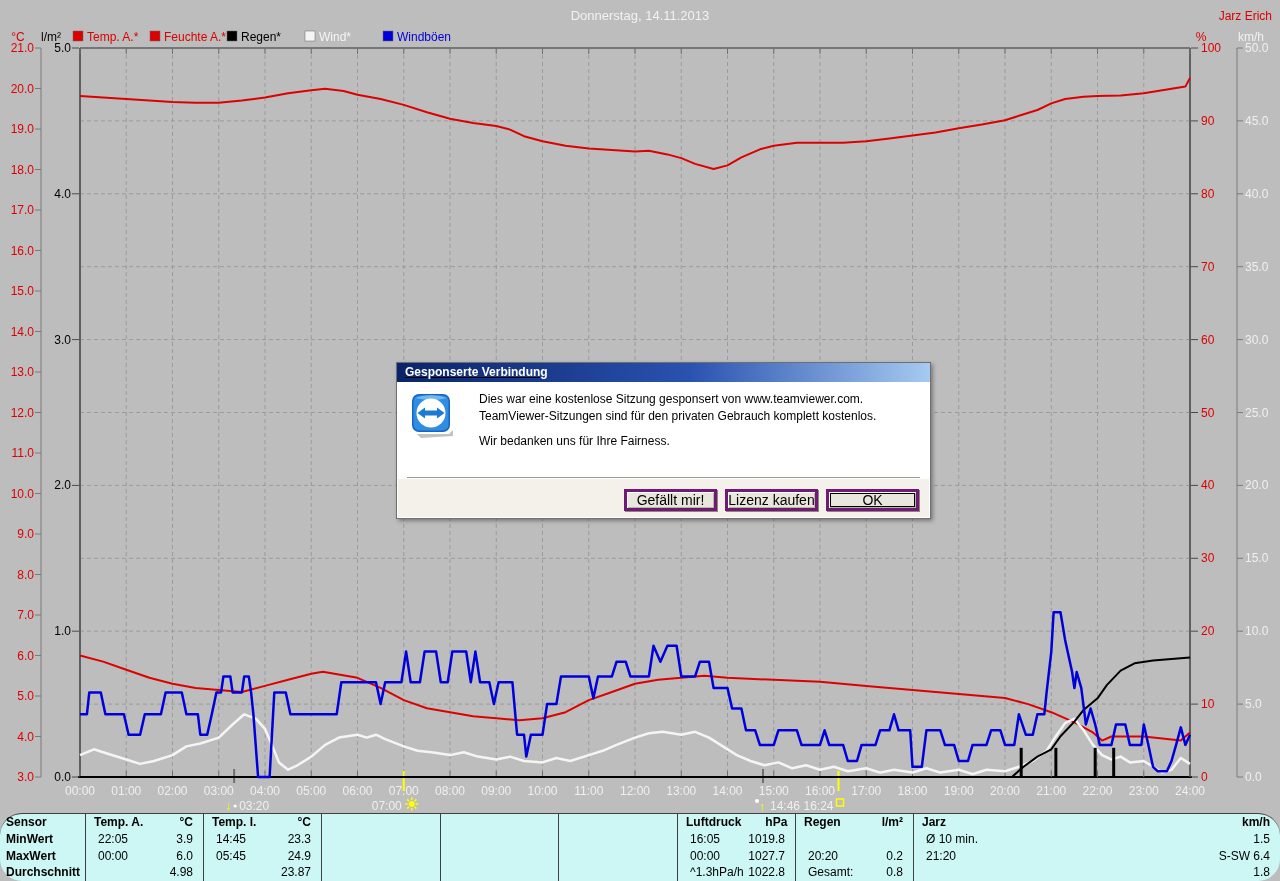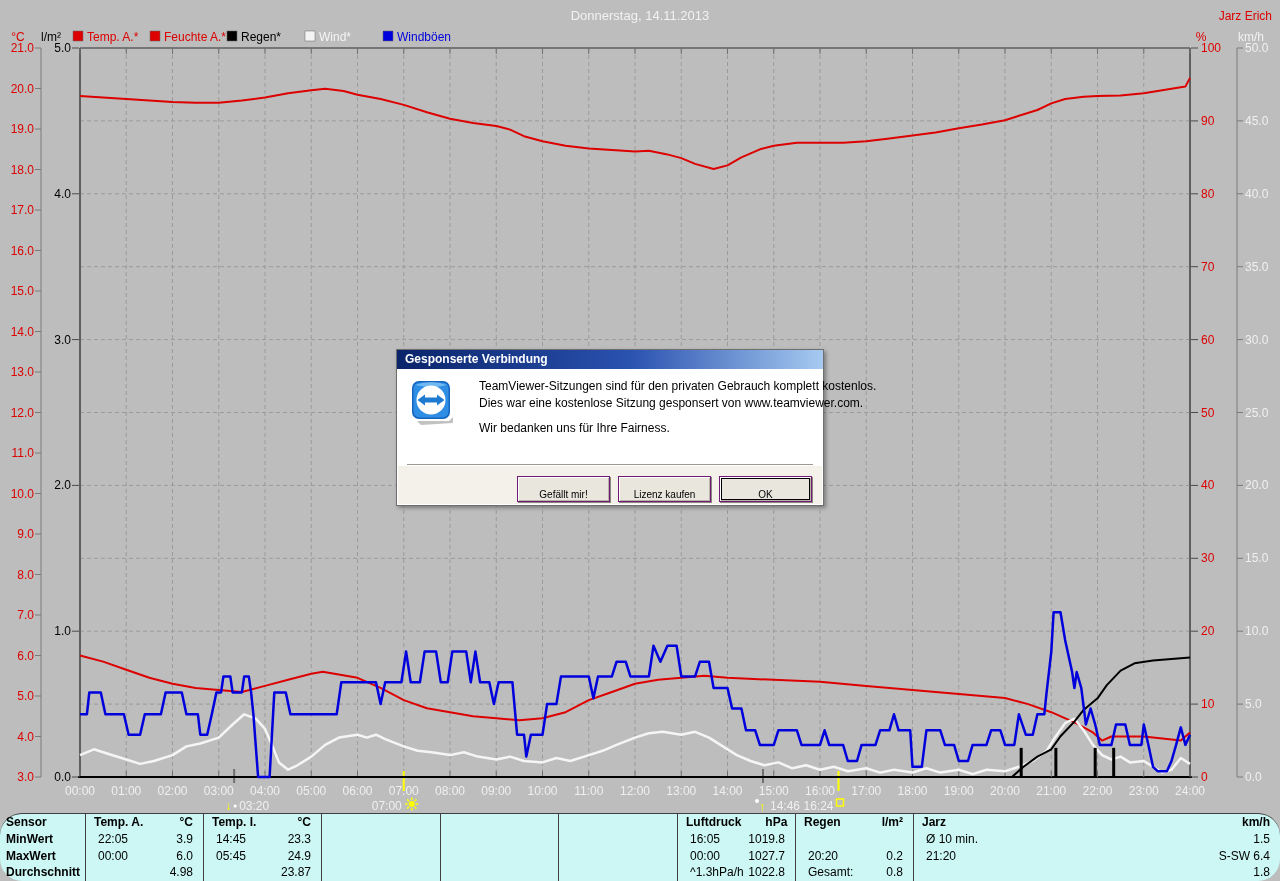--- a/index.html
+++ b/index.html
@@ -16,37 +16,37 @@
     background:#ccf7f5;border-top:1px solid #3f3f3f;box-sizing:border-box;
     display:flex;font-size:12px;color:#000;border-radius:22px;}
   .tcol{box-sizing:border-box;border-right:1px solid #3f3f3f;height:100%;
     display:flex;flex-direction:column;}
   .tcol:last-child{border-right:none;}
   .trow{height:17px;line-height:17px;display:flex;justify-content:space-between;
     padding:0 10px 0 12px;white-space:nowrap;overflow:hidden;}
   .trow.hdr{font-weight:bold;padding-left:8px;gap:24px;}
   .rowlabel{font-weight:bold;padding-left:6px;}
   
-  #dialog{position:absolute;left:396px;top:349px;width:428px;height:157px;
+  #dialog{position:absolute;left:396px;top:362px;width:535px;height:157px;
     background:#ffffff;border:1px solid #6f6f6f;box-shadow:2px 2px 4px rgba(0,0,0,.35);
-    box-sizing:border-box;z-index:10;}
+    box-sizing:border-box;z-index:10;text-decoration:underline;}
   .dlg-title{height:19px;background:linear-gradient(90deg,#0a246a 0%,#2a52b0 55%,#a6caf0 100%);
     color:#fff;font-weight:bold;font-size:12px;line-height:19px;padding-left:8px;}
   .dlg-footer-bg{position:absolute;left:1px;right:1px;top:116px;bottom:1px;background:#f3f1ea;}
   .dlg-sep{position:absolute;left:10px;right:10px;top:114px;height:0;
     border-top:1px solid #9c9a8f;border-bottom:1px solid #ffffff;}
   .tv-icon{position:absolute;left:12px;top:27px;width:46px;height:52px;}
   .dlg-text{position:absolute;left:82px;top:28px;right:12px;font-size:12px;color:#000;}
   .dlg-text div{height:17px;line-height:17px;white-space:nowrap;}
   .dlg-line3{margin-top:8px;}
   .dlg-buttons{position:absolute;top:126px;right:11px;display:flex;gap:8px;z-index:2;}
   .dlg-buttons button{width:93px;height:22px;font-family:"Liberation Sans",sans-serif;
-    font-size:10px;color:#000;background:#e9e6dd;border:1px solid #701a75;
+    font-size:14px;color:#000;background:#e9e6dd;border:3px solid #701a75;
     box-shadow:inset 1px 1px 0 #ffffff, inset -1px -1px 0 #b8b4a8, 1px 1px 0 #8a887f;
-    position:relative;padding:12px;}
+    position:relative;padding:0;}
   .dlg-buttons button.focused::before{content:"";position:absolute;inset:1px;
     border:1px solid #000;pointer-events:none;}
 </style>
 </head>
 <body>
 
 <div id="app">
 
   <svg id="chart-svg" width="1280" height="813">
     <text class="title" x="640" y="20" text-anchor="middle">Donnerstag, 14.11.2013</text>
@@ -492,22 +492,22 @@
       <svg width="46" height="52" viewBox="0 0 46 52">
         <path d="M8 44 L40 44 L44 40 L44 46 L12 48 Z" fill="#9a9a9a" opacity="0.6"></path>
         <rect x="3" y="4" width="38" height="38" rx="7" fill="#1565c0"></rect>
         <rect x="4.5" y="5.5" width="35" height="35" rx="6" fill="#2f8de4"></rect>
         <path d="M6 8 Q22 2 38 8 Q24 12 6 8 Z" fill="#7fc4f2" opacity="0.8"></path>
         <circle cx="22" cy="23" r="14.5" fill="#ffffff"></circle>
         <path d="M8.5 23 L16 17.5 L16 20.5 L28 20.5 L28 17.5 L35.5 23 L28 28.5 L28 25.5 L16 25.5 L16 28.5 Z" fill="#1c7ad0"></path>
       </svg>
     </div>
     <div class="dlg-text">
+      <div>Dies war eine kostenlose Sitzung gesponsert von www.teamviewer.com.</div>
       <div>TeamViewer-Sitzungen sind für den privaten Gebrauch komplett kostenlos.</div>
-      <div>Dies war eine kostenlose Sitzung gesponsert von www.teamviewer.com.</div>
       <div class="dlg-line3">Wir bedanken uns für Ihre Fairness.</div>
     </div>
     <div class="dlg-buttons">
       <button>Gefällt mir!</button>
       <button>Lizenz kaufen</button>
       <button class="focused">OK</button>
     </div>
   </div>
 
 </div>

